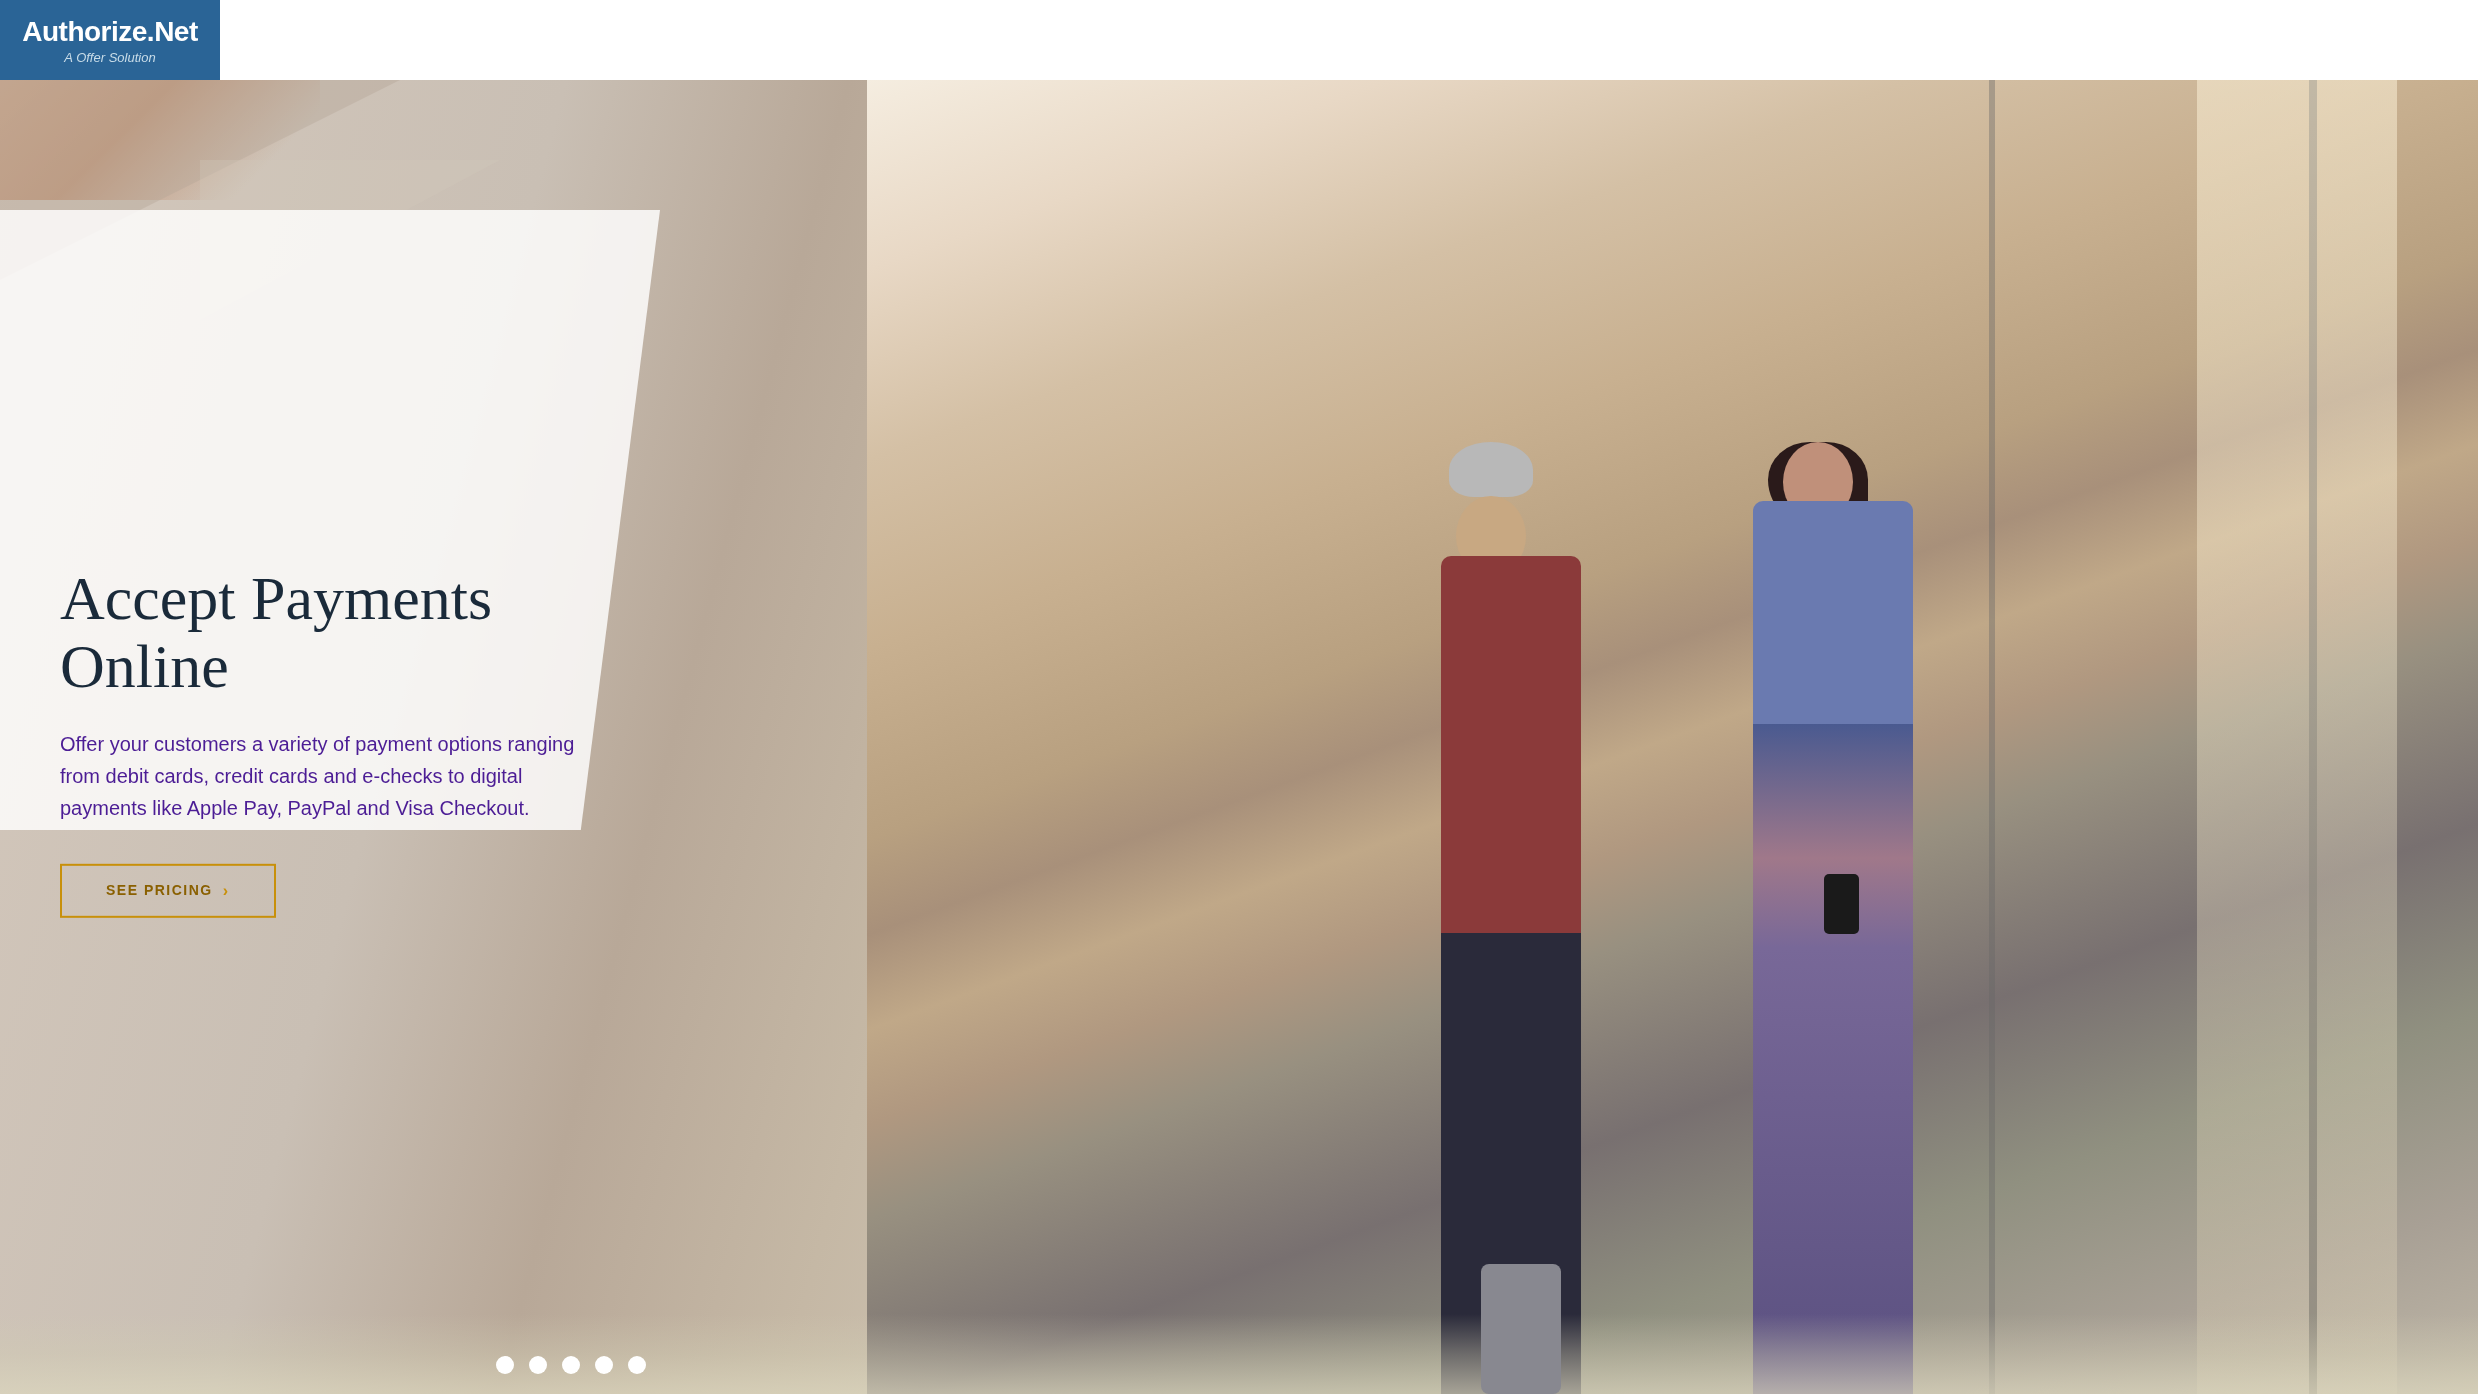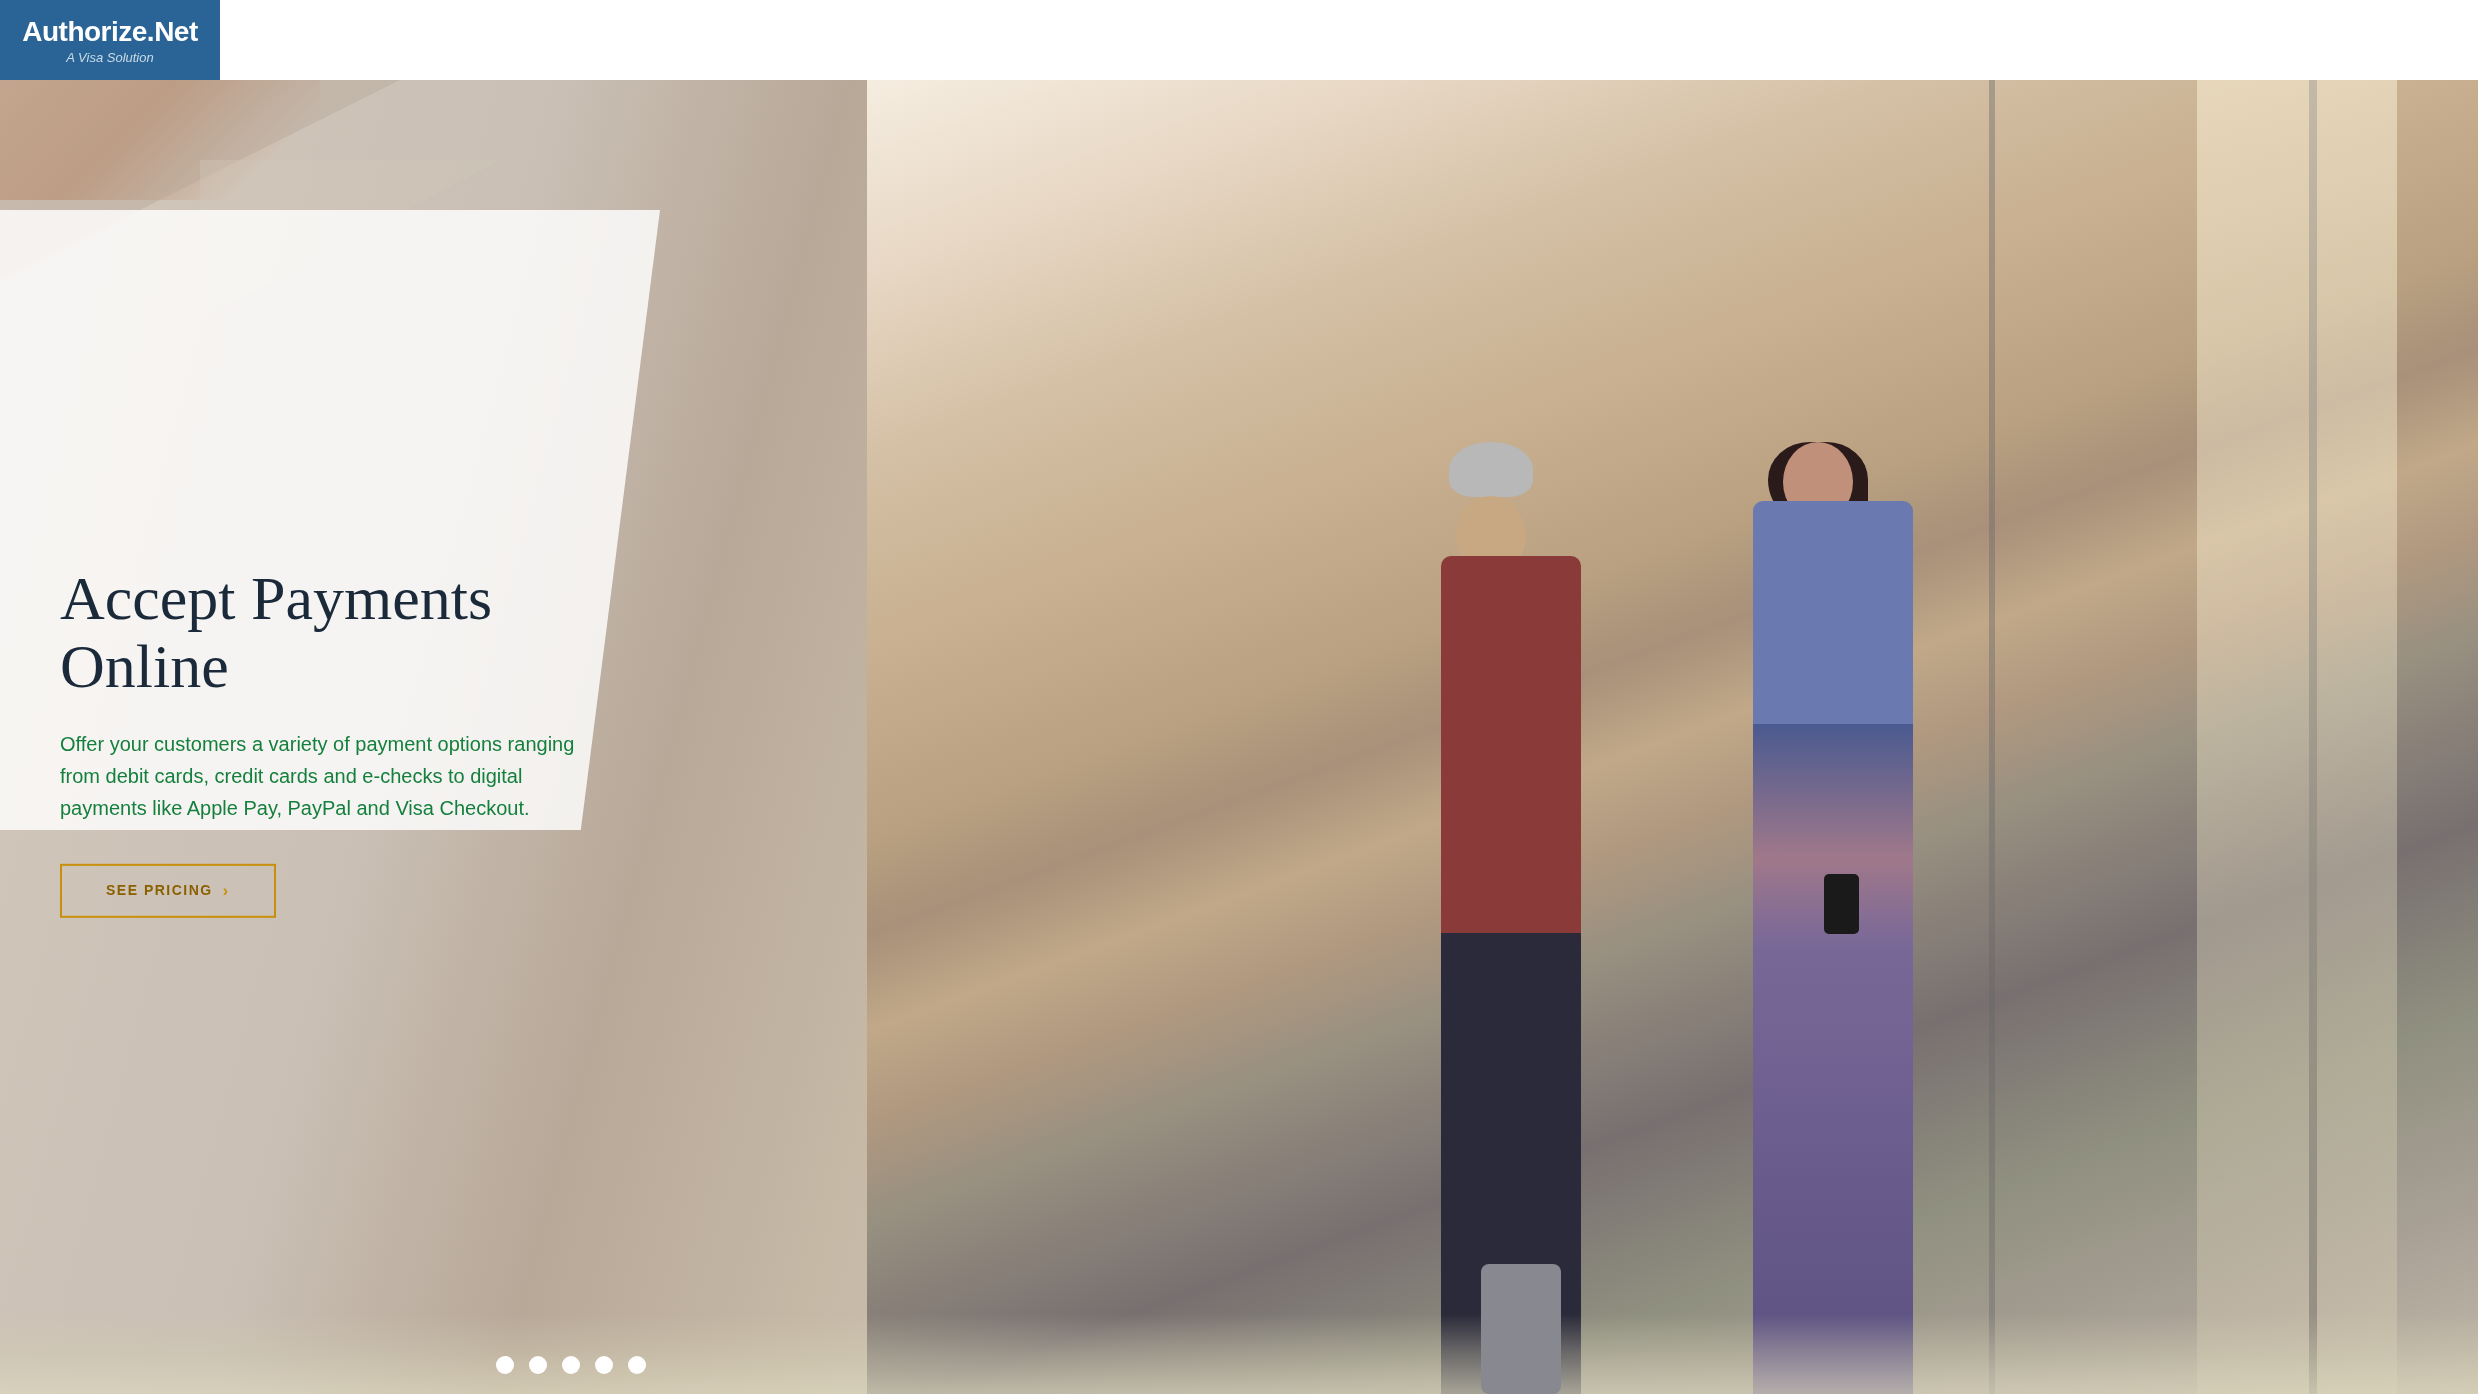--- a/index.html
+++ b/index.html
@@ -356,21 +356,21 @@
       color: #1a2a3a;
       font-family: 'Georgia', serif;
       font-weight: normal;
       margin-bottom: 28px;
       margin-top: 8px;
     }
 
     .hero-body {
       font-size: 20px;
       line-height: 1.6;
-      color: #15803d;
+      color: #4c1d95;
       font-family: 'Arial', sans-serif;
       font-weight: normal;
       margin-bottom: 40px;
       max-width: 520px;
     }
 
     .cta-button {
       display: inline-flex;
       align-items: flex-start;
       gap: 10px;
@@ -402,21 +402,21 @@
       opacity: 0.6;
     }
   </style>
 </head>
 <body>
 
 <header class="header">
 
   <div class="logo-block" style="background: #2a6496;">
     <span class="logo-title">Authorize.Net</span>
-    <span class="logo-subtitle">A Visa Solution</span>
+    <span class="logo-subtitle">A Offer Solution</span>
   </div>
 
   <div style="width: 220px; flex-shrink:0;"></div>
 
 </header>
 
 <section class="hero">
 
   <div class="hero-bg"></div>
   <div class="warm-overlay"></div>

